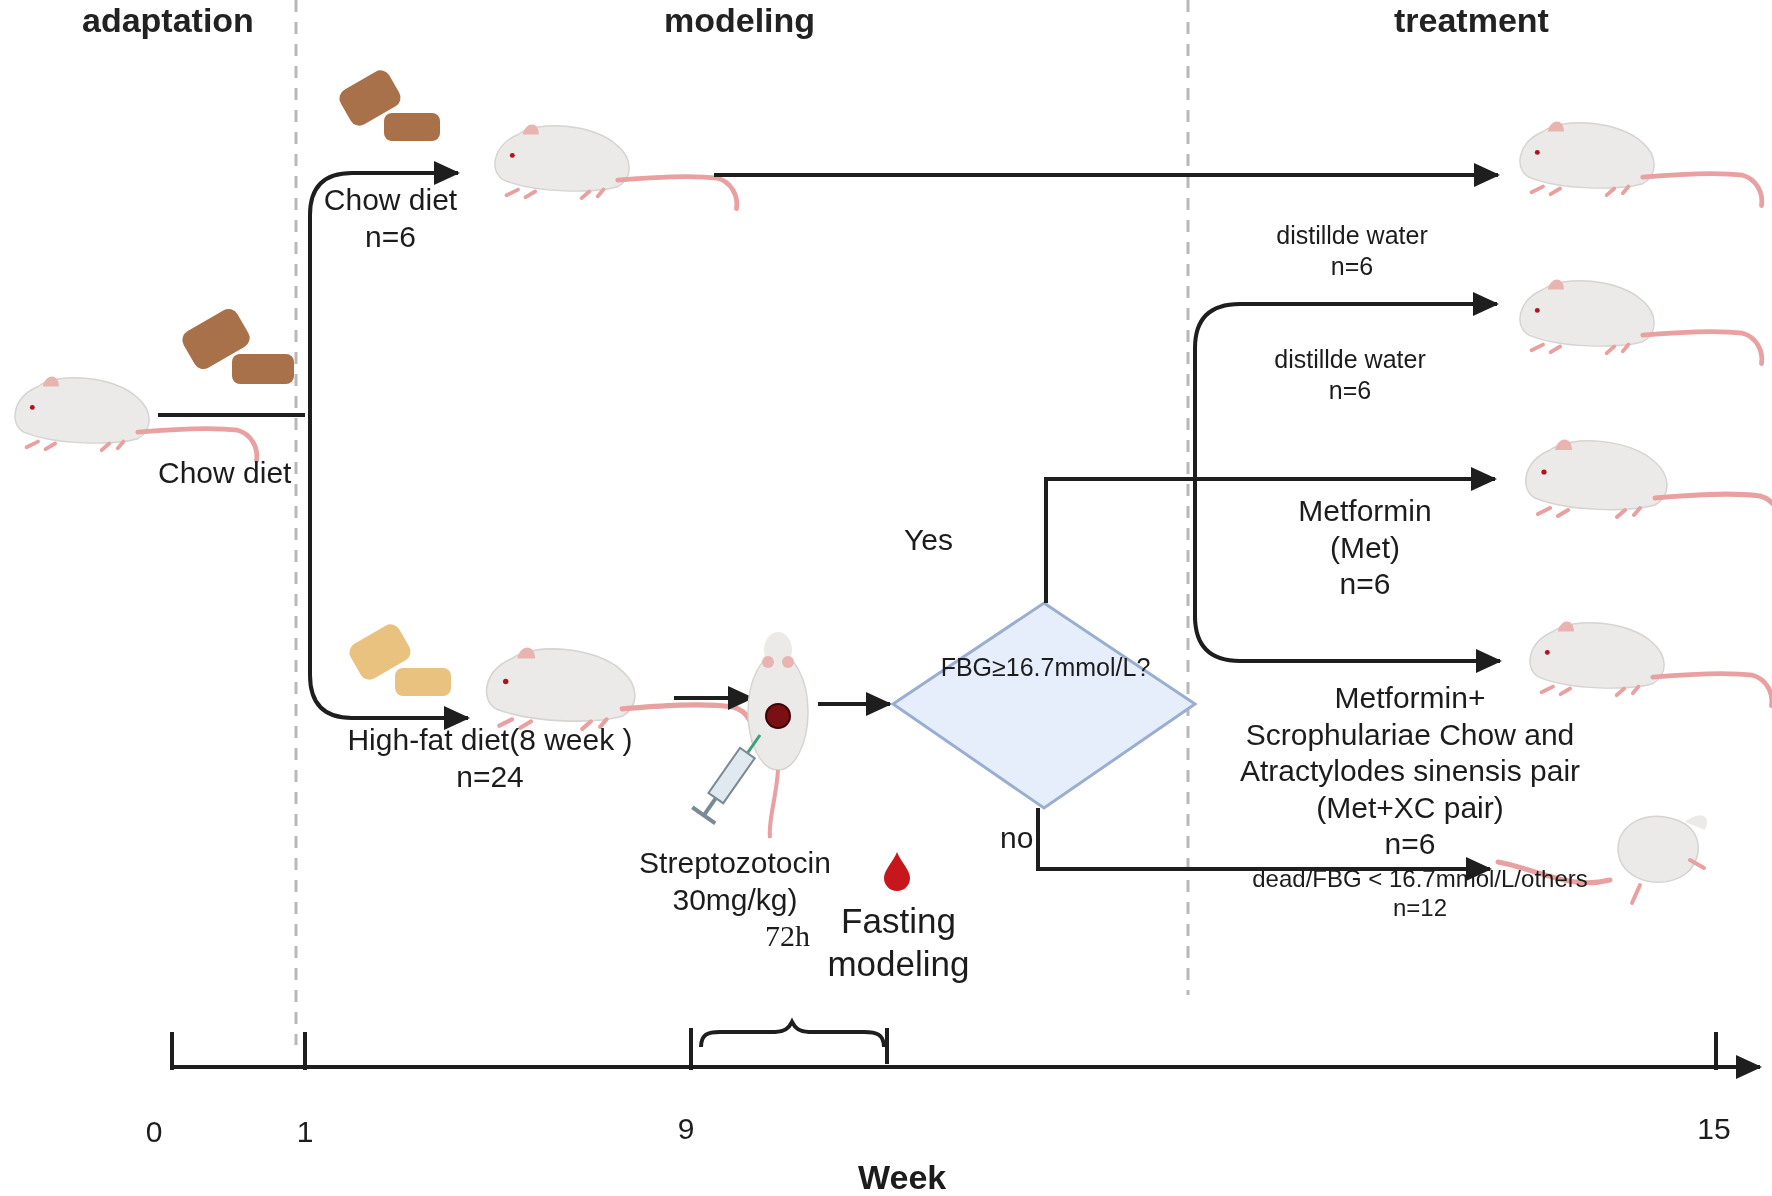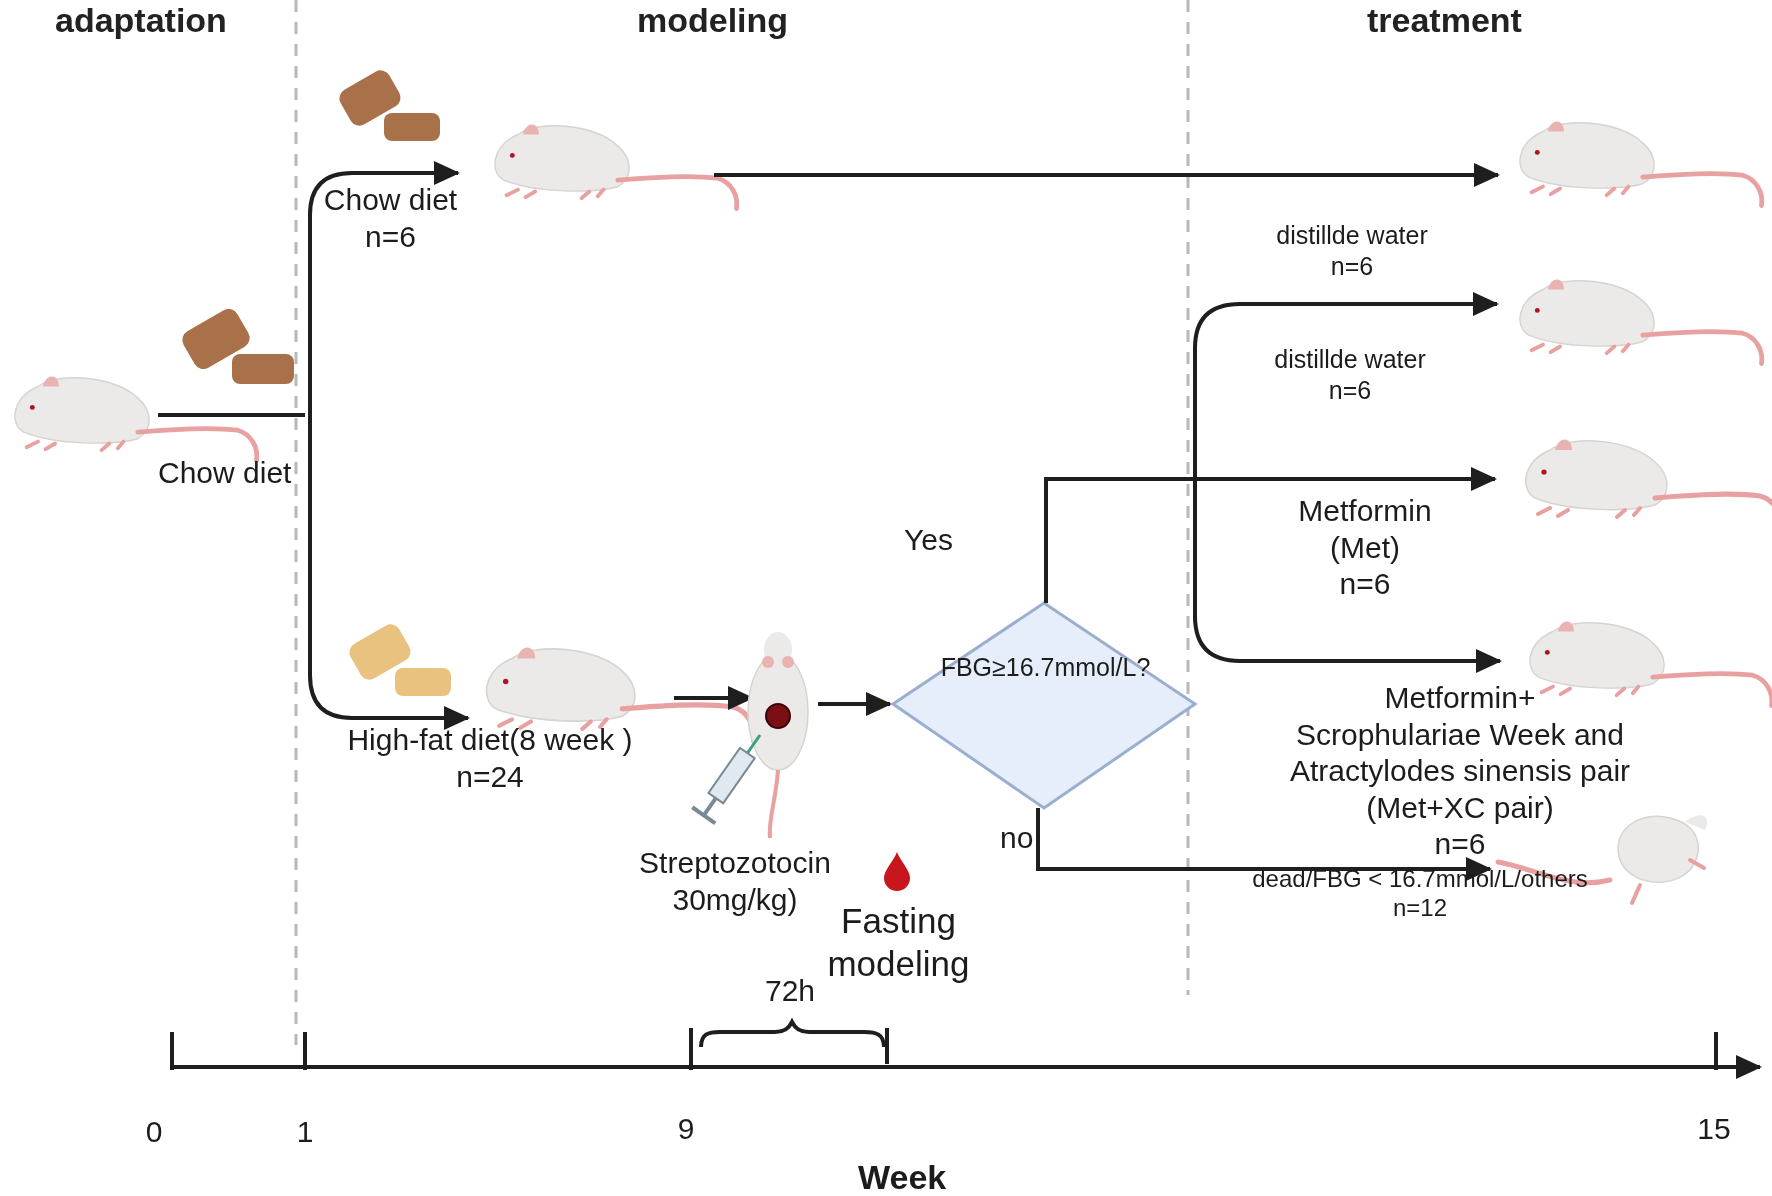--- a/index.html
+++ b/index.html
@@ -1,20 +1,20 @@
 <!DOCTYPE html>
 <html><head>
 <meta charset="utf-8">
 <style>
   html, body { margin:0; padding:0; background:#ffffff; }
   body { width:1772px; height:1196px; position:relative; overflow:hidden;
          font-family:"Liberation Sans", "DejaVu Sans", sans-serif; color:#1c1c1c; }
   svg#diagram { position:absolute; left:0; top:0; }
   .txt { position:absolute; text-align:center; white-space:nowrap; line-height:1.22; }
-  .phase { font-weight:bold; font-size:34px; color:#222; }
+  .phase { font-weight:bold; font-size:34px; color:#222;margin-left:27px; }
   .lbl { font-size:30px; }
   .lbl-s { font-size:25px; }
   .tick-lbl { font-size:30px; position:absolute; transform:translateX(-50%); }
   .week { font-weight:bold; font-size:34px; }
   .multi span { display:block; }
 </style>
 </head>
 <body>
 
 <svg id="diagram" width="1772" height="1196" viewBox="0 0 1772 1196">
@@ -162,30 +162,30 @@
 </div>
 <div class="txt lbl-s multi" style="left:1230px; top:344px; width:240px;">
   <span>distillde water</span>
   <span>n=6</span>
 </div>
 <div class="txt lbl multi" style="left:1270px; top:493px; width:190px;">
   <span>Metformin</span>
   <span>(Met)</span>
   <span>n=6</span>
 </div>
-<div class="txt lbl multi" style="left:1250px; top:680px; width:420px;">
+<div class="txt lbl multi" style="left:1200px; top:680px; width:420px;">
   <span>Metformin+</span>
-  <span>Scrophulariae Week and</span>
+  <span>Scrophulariae Chow and</span>
   <span>Atractylodes sinensis pair</span>
   <span>(Met+XC pair)</span>
   <span>n=6</span>
 </div>
 <div class="txt lbl multi" style="left:1210px; top:864px; width:420px; font-size:24px;">
   <span>dead/FBG &lt; 16.7mmol/L/others</span>
   <span>n=12</span>
 </div>
 
 <div class="tick-lbl" style="left:154px; top:1115px;">0</div>
 <div class="tick-lbl" style="left:305px; top:1115px;">1</div>
 <div class="tick-lbl" style="left:686px; top:1112px;">9</div>
 <div class="tick-lbl" style="left:1714px; top:1112px;">15</div>
-<div class="txt lbl" style="left:765px; top:973px;">72h</div>
+<div class="txt lbl" style="left:765px; top:918px;font-family:Liberation Serif, serif;">72h</div>
 <div class="txt week" style="left:858px; top:1157px;">Week</div>
 
 </body></html>

